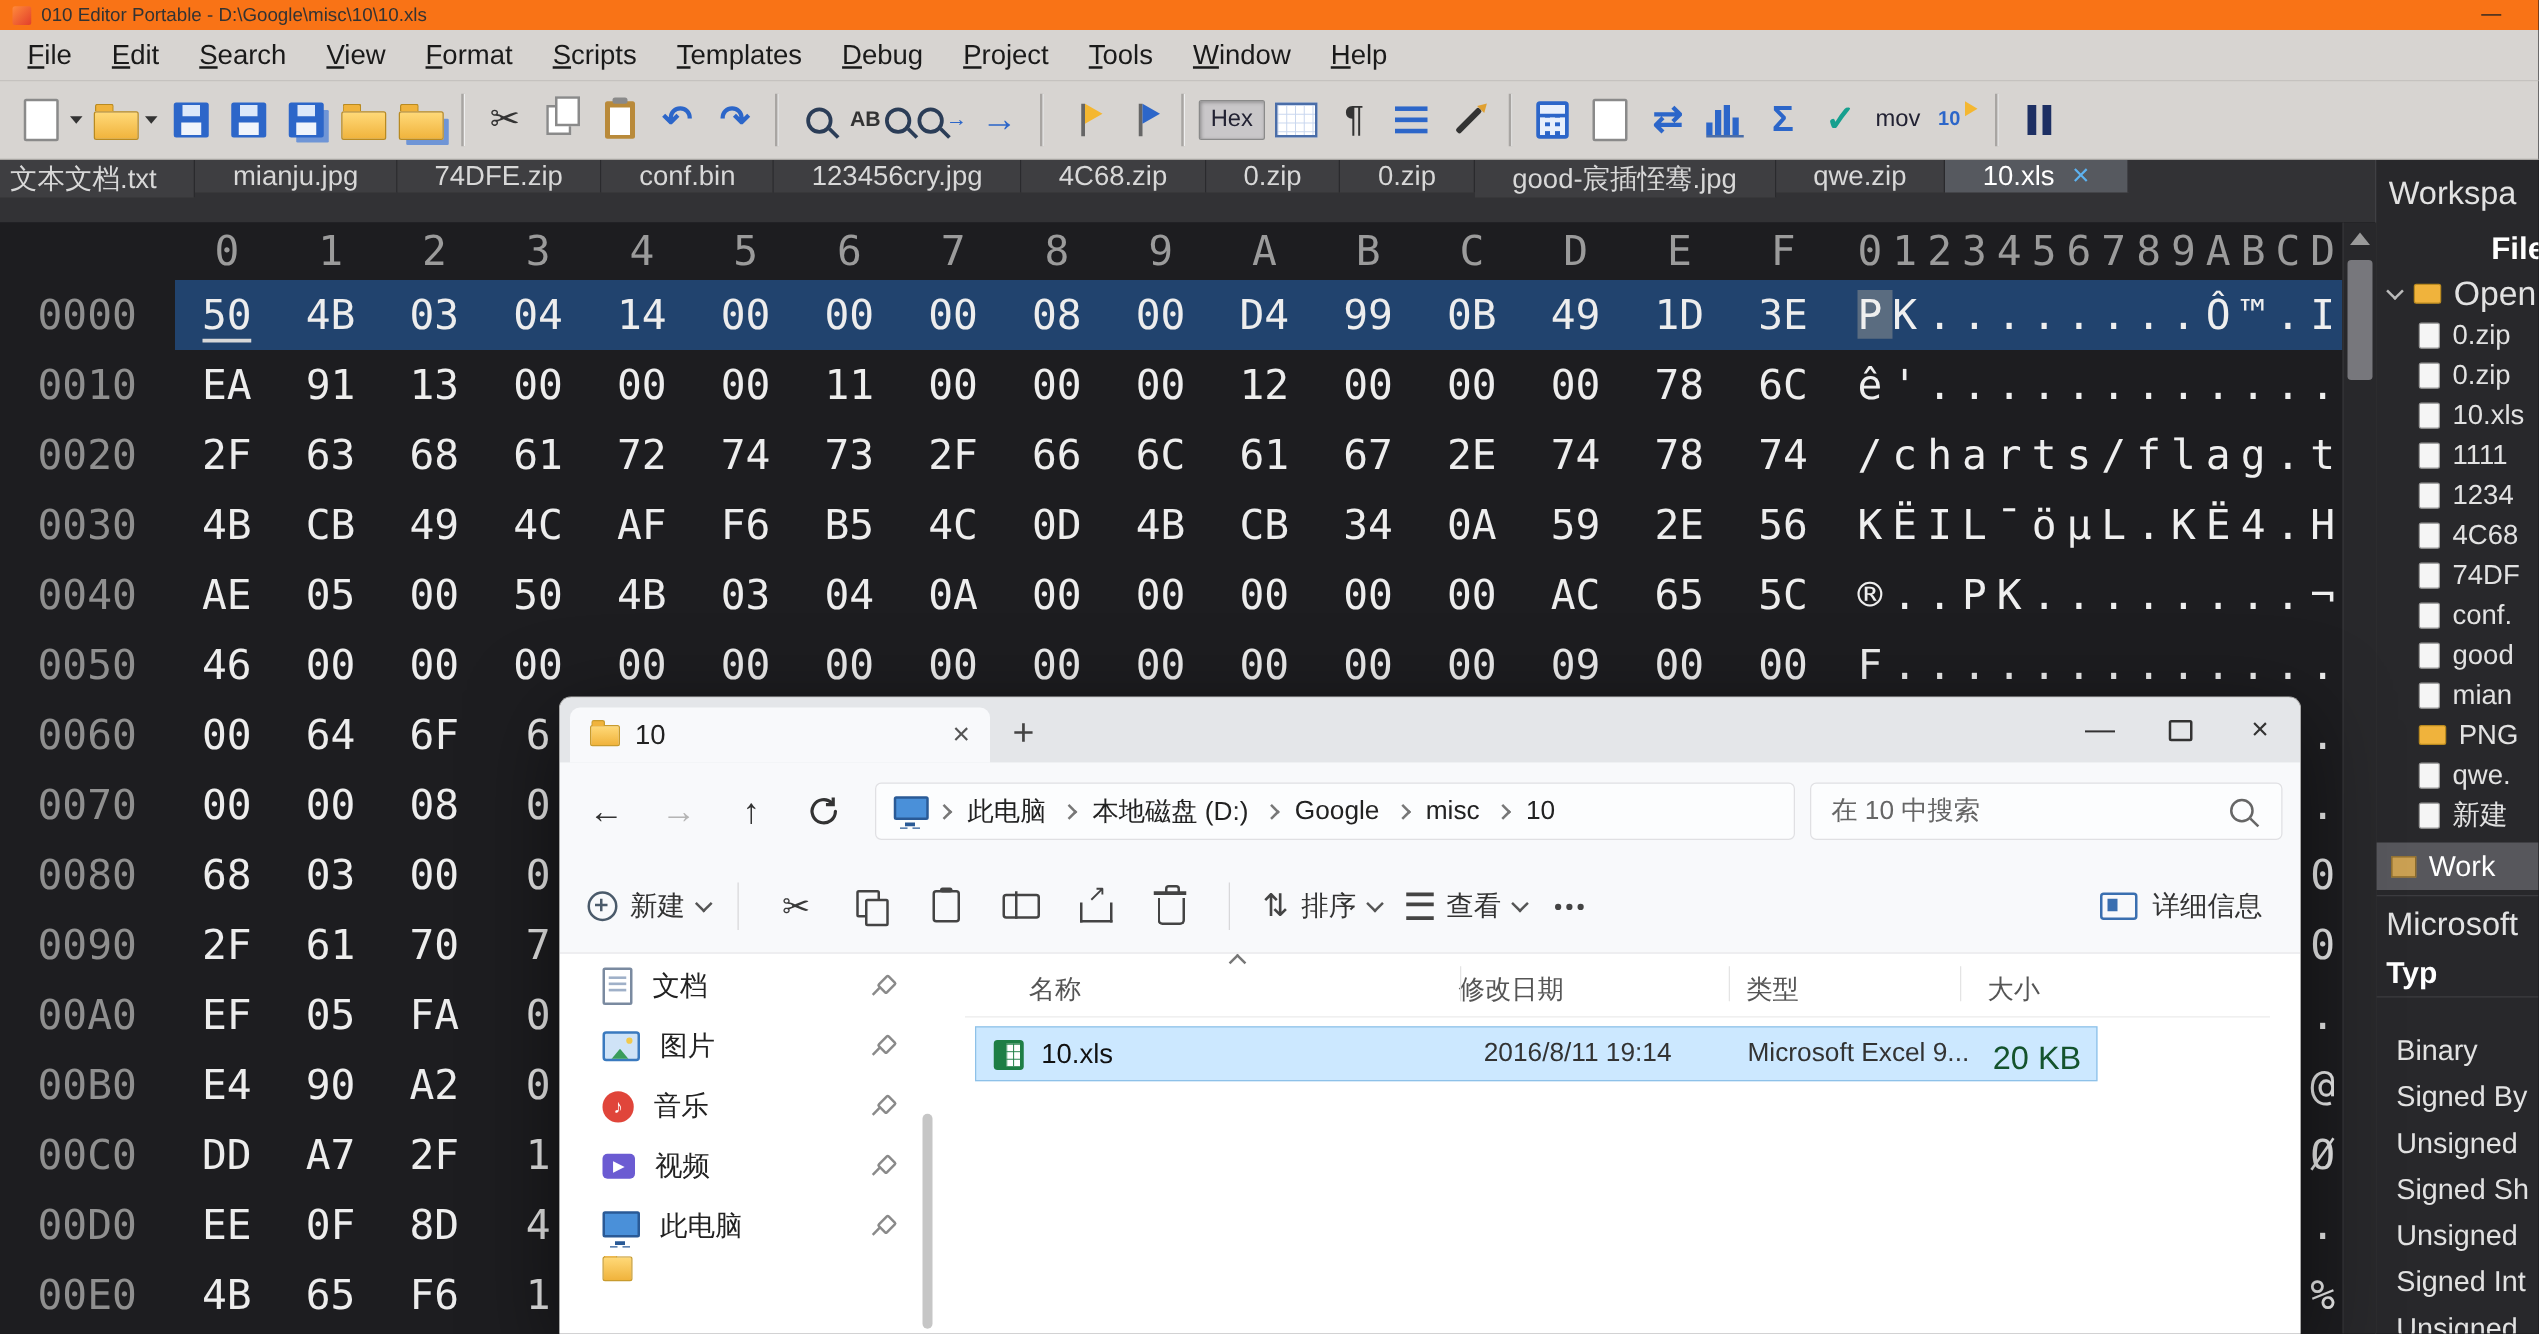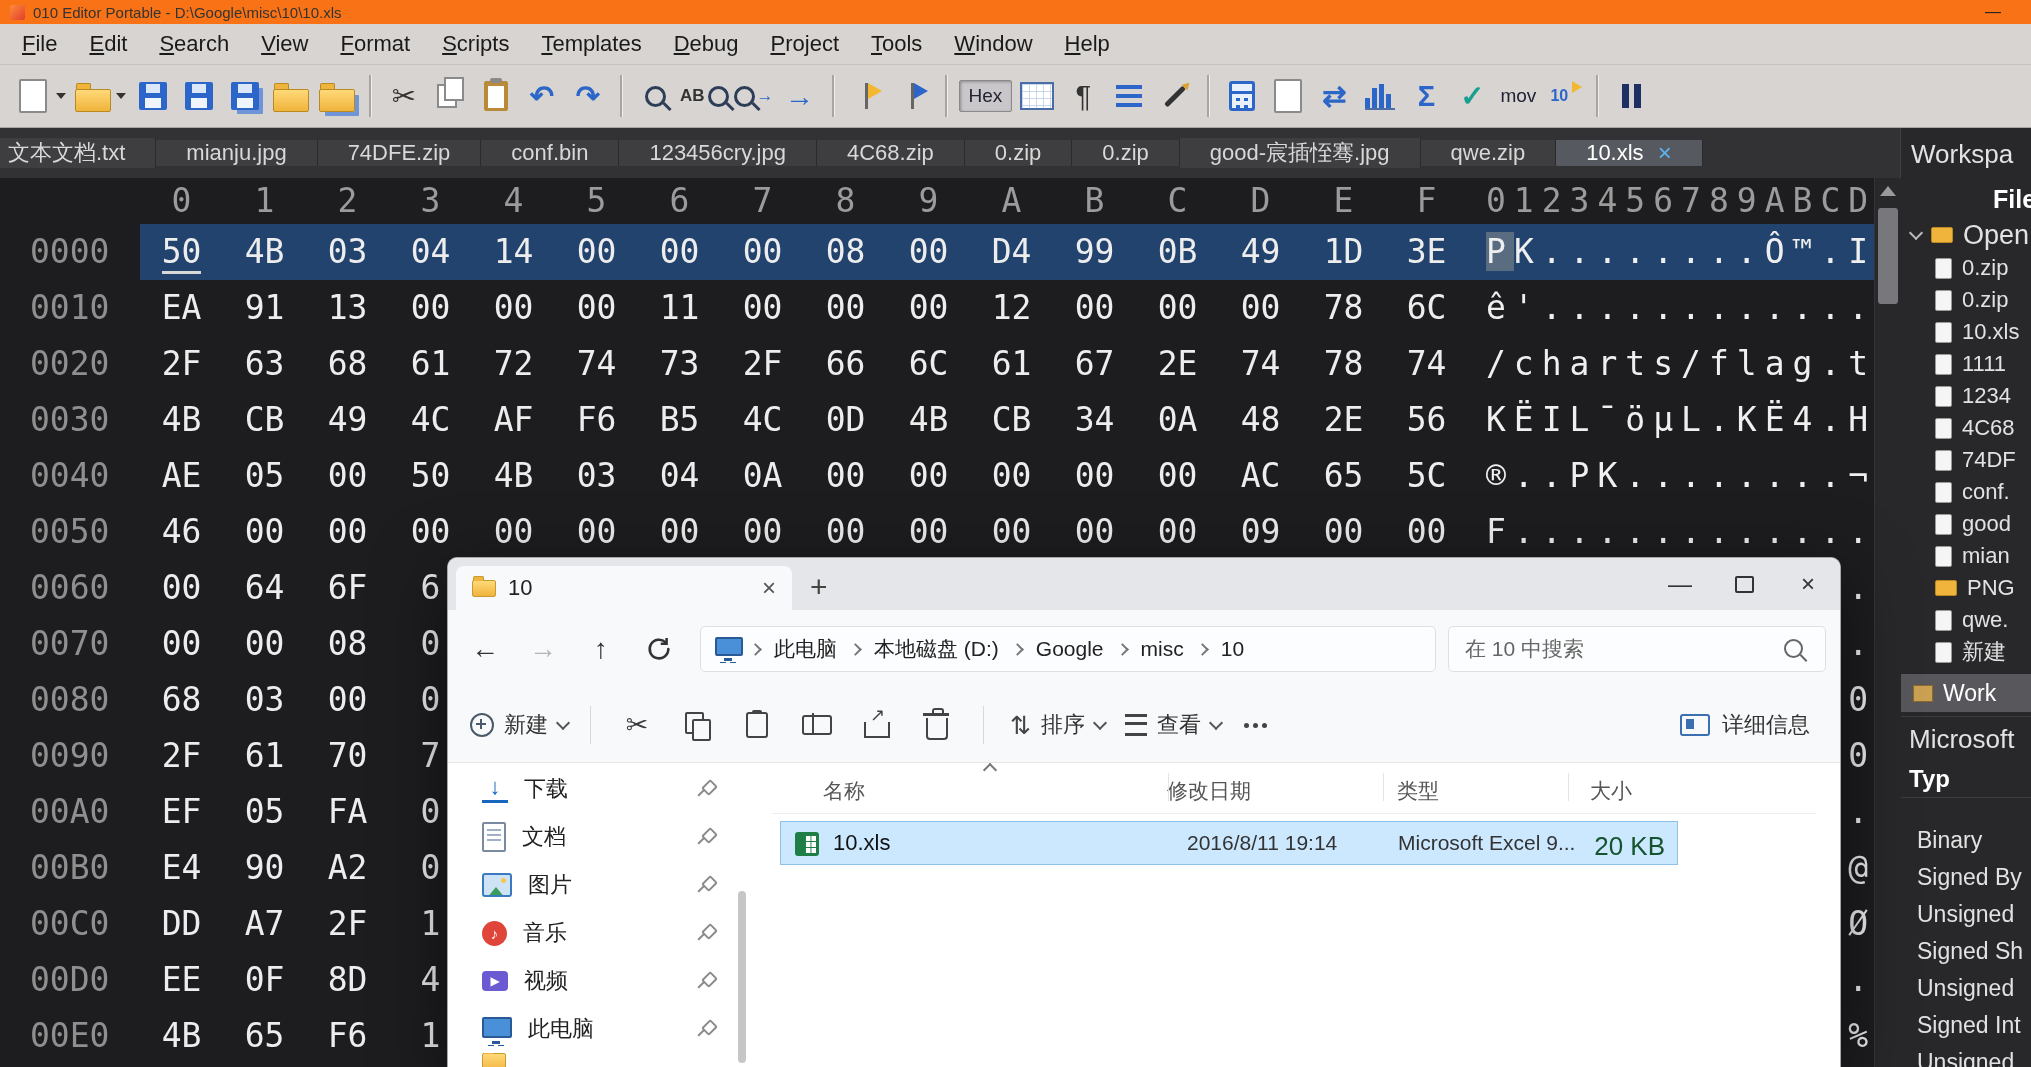--- a/index.html
+++ b/index.html
@@ -340,21 +340,21 @@
           <i></i>
           <i></i>
         </span>
       </div>
   </div>
 
   <div class="content">
     <div class="left">
 
       <div class="tabbar">
-        <div id="tabstrip" style="display:flex;align-items:center;">
+        <div id="tabstrip" style="display:flex;align-items:flex-start;">
             <div class="tab">
               <span class="tab-label">文本文档.txt</span>
             </div>
             <div class="tab">
               <span class="tab-label">mianju.jpg</span>
             </div>
             <div class="tab">
               <span class="tab-label">74DFE.zip</span>
             </div>
             <div class="tab">
@@ -490,21 +490,21 @@
                   <div class="bcell"><span>4C</span></div>
                   <div class="bcell"><span>AF</span></div>
                   <div class="bcell"><span>F6</span></div>
                   <div class="bcell"><span>B5</span></div>
                   <div class="bcell"><span>4C</span></div>
                   <div class="bcell"><span>0D</span></div>
                   <div class="bcell"><span>4B</span></div>
                   <div class="bcell"><span>CB</span></div>
                   <div class="bcell"><span>34</span></div>
                   <div class="bcell"><span>0A</span></div>
-                  <div class="bcell"><span>48</span></div>
+                  <div class="bcell"><span>59</span></div>
                   <div class="bcell"><span>2E</span></div>
                   <div class="bcell"><span>56</span></div>
                   <div class="ascii">KËIL¯öµL.KË4.H.V</div>
                 </div>
               </div>
               <div class="hexrow">
                 <div class="addr">0040</div>
                 <div class="rowbody">
                   <div class="bcell"><span>AE</span></div>
                   <div class="bcell"><span>05</span></div>
@@ -921,25 +921,20 @@
       <span class="ico-more"></span>
       <div class="cmd-details">
         <span class="ico-details"></span>
         <span>详细信息</span>
       </div>
     </div>
 
     <div class="ex-body">
       <div class="ex-side" id="exside">
           <div class="side-item">
-            <span class="sico-download"></span>
-            <span class="side-label">下载</span>
-            <span class="ico-pin"></span>
-          </div>
-          <div class="side-item">
             <span class="sico-document"></span>
             <span class="side-label">文档</span>
             <span class="ico-pin"></span>
           </div>
           <div class="side-item">
             <span class="sico-pictures"></span>
             <span class="side-label">图片</span>
             <span class="ico-pin"></span>
           </div>
           <div class="side-item">

